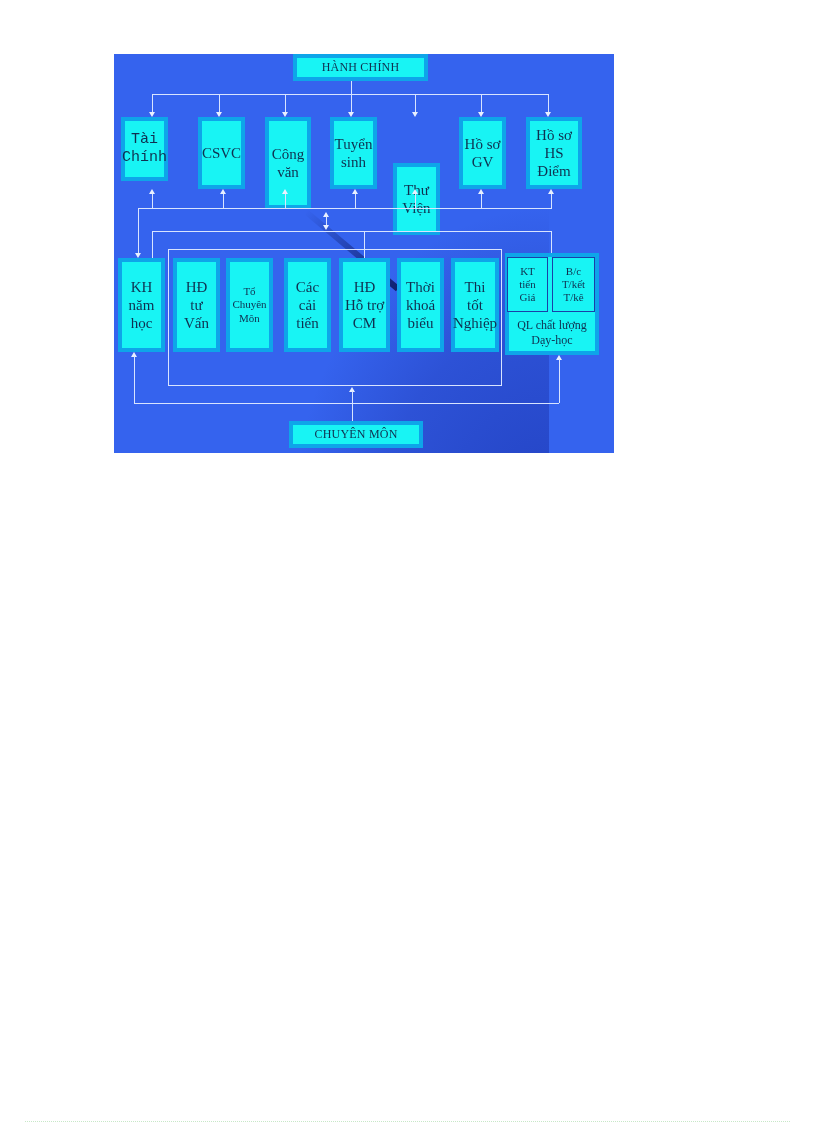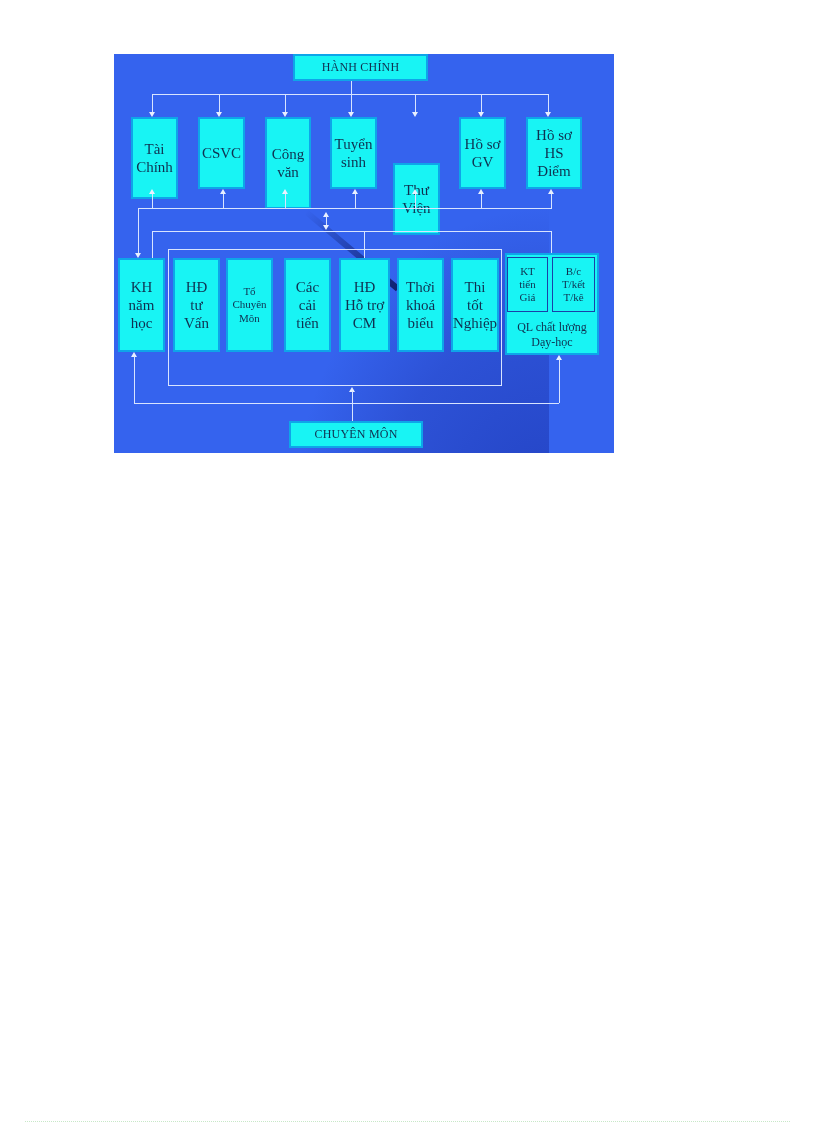--- a/index.html
+++ b/index.html
@@ -13,21 +13,21 @@
       position: absolute; left: 175px; top: 150px; width: 260px; height: 320px;
       background: radial-gradient(ellipse at 100% 100%, rgba(20,40,160,0.55) 0%, rgba(30,50,170,0.35) 45%, rgba(53,99,238,0) 70%);
       border-top-left-radius: 100% 100%;
     }
     .swoosh-blade {
       position: absolute; left: 190px; top: 160px; width: 6px; height: 120px;
       background: linear-gradient(to bottom, rgba(10,20,90,0), rgba(10,20,90,0.85));
       transform: rotate(-50deg); transform-origin: top left;
     }
     .box {
-      position: absolute; background: #18f4f4; border: 2px solid #0ea5e9;
+      position: absolute; background: #18f4f4; border: 4px solid #0ea5e9;
       box-sizing: border-box; color: #103050;
       display: flex; align-items: center; justify-content: center; text-align: center;
       line-height: 1.2; white-space: pre-line;
     }
     .box.big { font-size: 15px; }
     .box.small { font-size: 11px; }
     .box.header { font-size: 12px; letter-spacing: 0.2px; }
     .box.inner { border: 1px solid #1a3fa8; font-size: 11px; }
     .line { position: absolute; background: #d8e4ff; }
     .h { height: 1px; }
@@ -73,21 +73,21 @@
   <div class="arrow-down" style="left:168px; top:58px;"></div>
   <div class="line v" style="left:237px; top:40px; height:18px;"></div>
   <div class="arrow-down" style="left:234px; top:58px;"></div>
   <div class="line v" style="left:301px; top:40px; height:18px;"></div>
   <div class="arrow-down" style="left:298px; top:58px;"></div>
   <div class="line v" style="left:367px; top:40px; height:18px;"></div>
   <div class="arrow-down" style="left:364px; top:58px;"></div>
   <div class="line v" style="left:434px; top:40px; height:18px;"></div>
   <div class="arrow-down" style="left:431px; top:58px;"></div>
 
-  <div class="box big" style="left:17px; top:63px; width:47px; height:82px;">Tài
+  <div class="box big" style="left:7px; top:63px; width:47px; height:64px;font-family:Liberation Mono, monospace;">Tài
 Chính</div>
   <div class="box big" style="left:84px; top:63px; width:47px; height:72px;">CSVC</div>
   <div class="box big" style="left:151px; top:63px; width:46px; height:92px;">Công
 văn</div>
   <div class="box big" style="left:216px; top:63px; width:47px; height:72px;">Tuyển
 sinh</div>
   <div class="box big" style="left:279px; top:63px; width:47px; height:72px;margin-top:46px;">Thư
 Viện</div>
   <div class="box big" style="left:345px; top:63px; width:47px; height:72px;">Hồ sơ
 GV</div>

